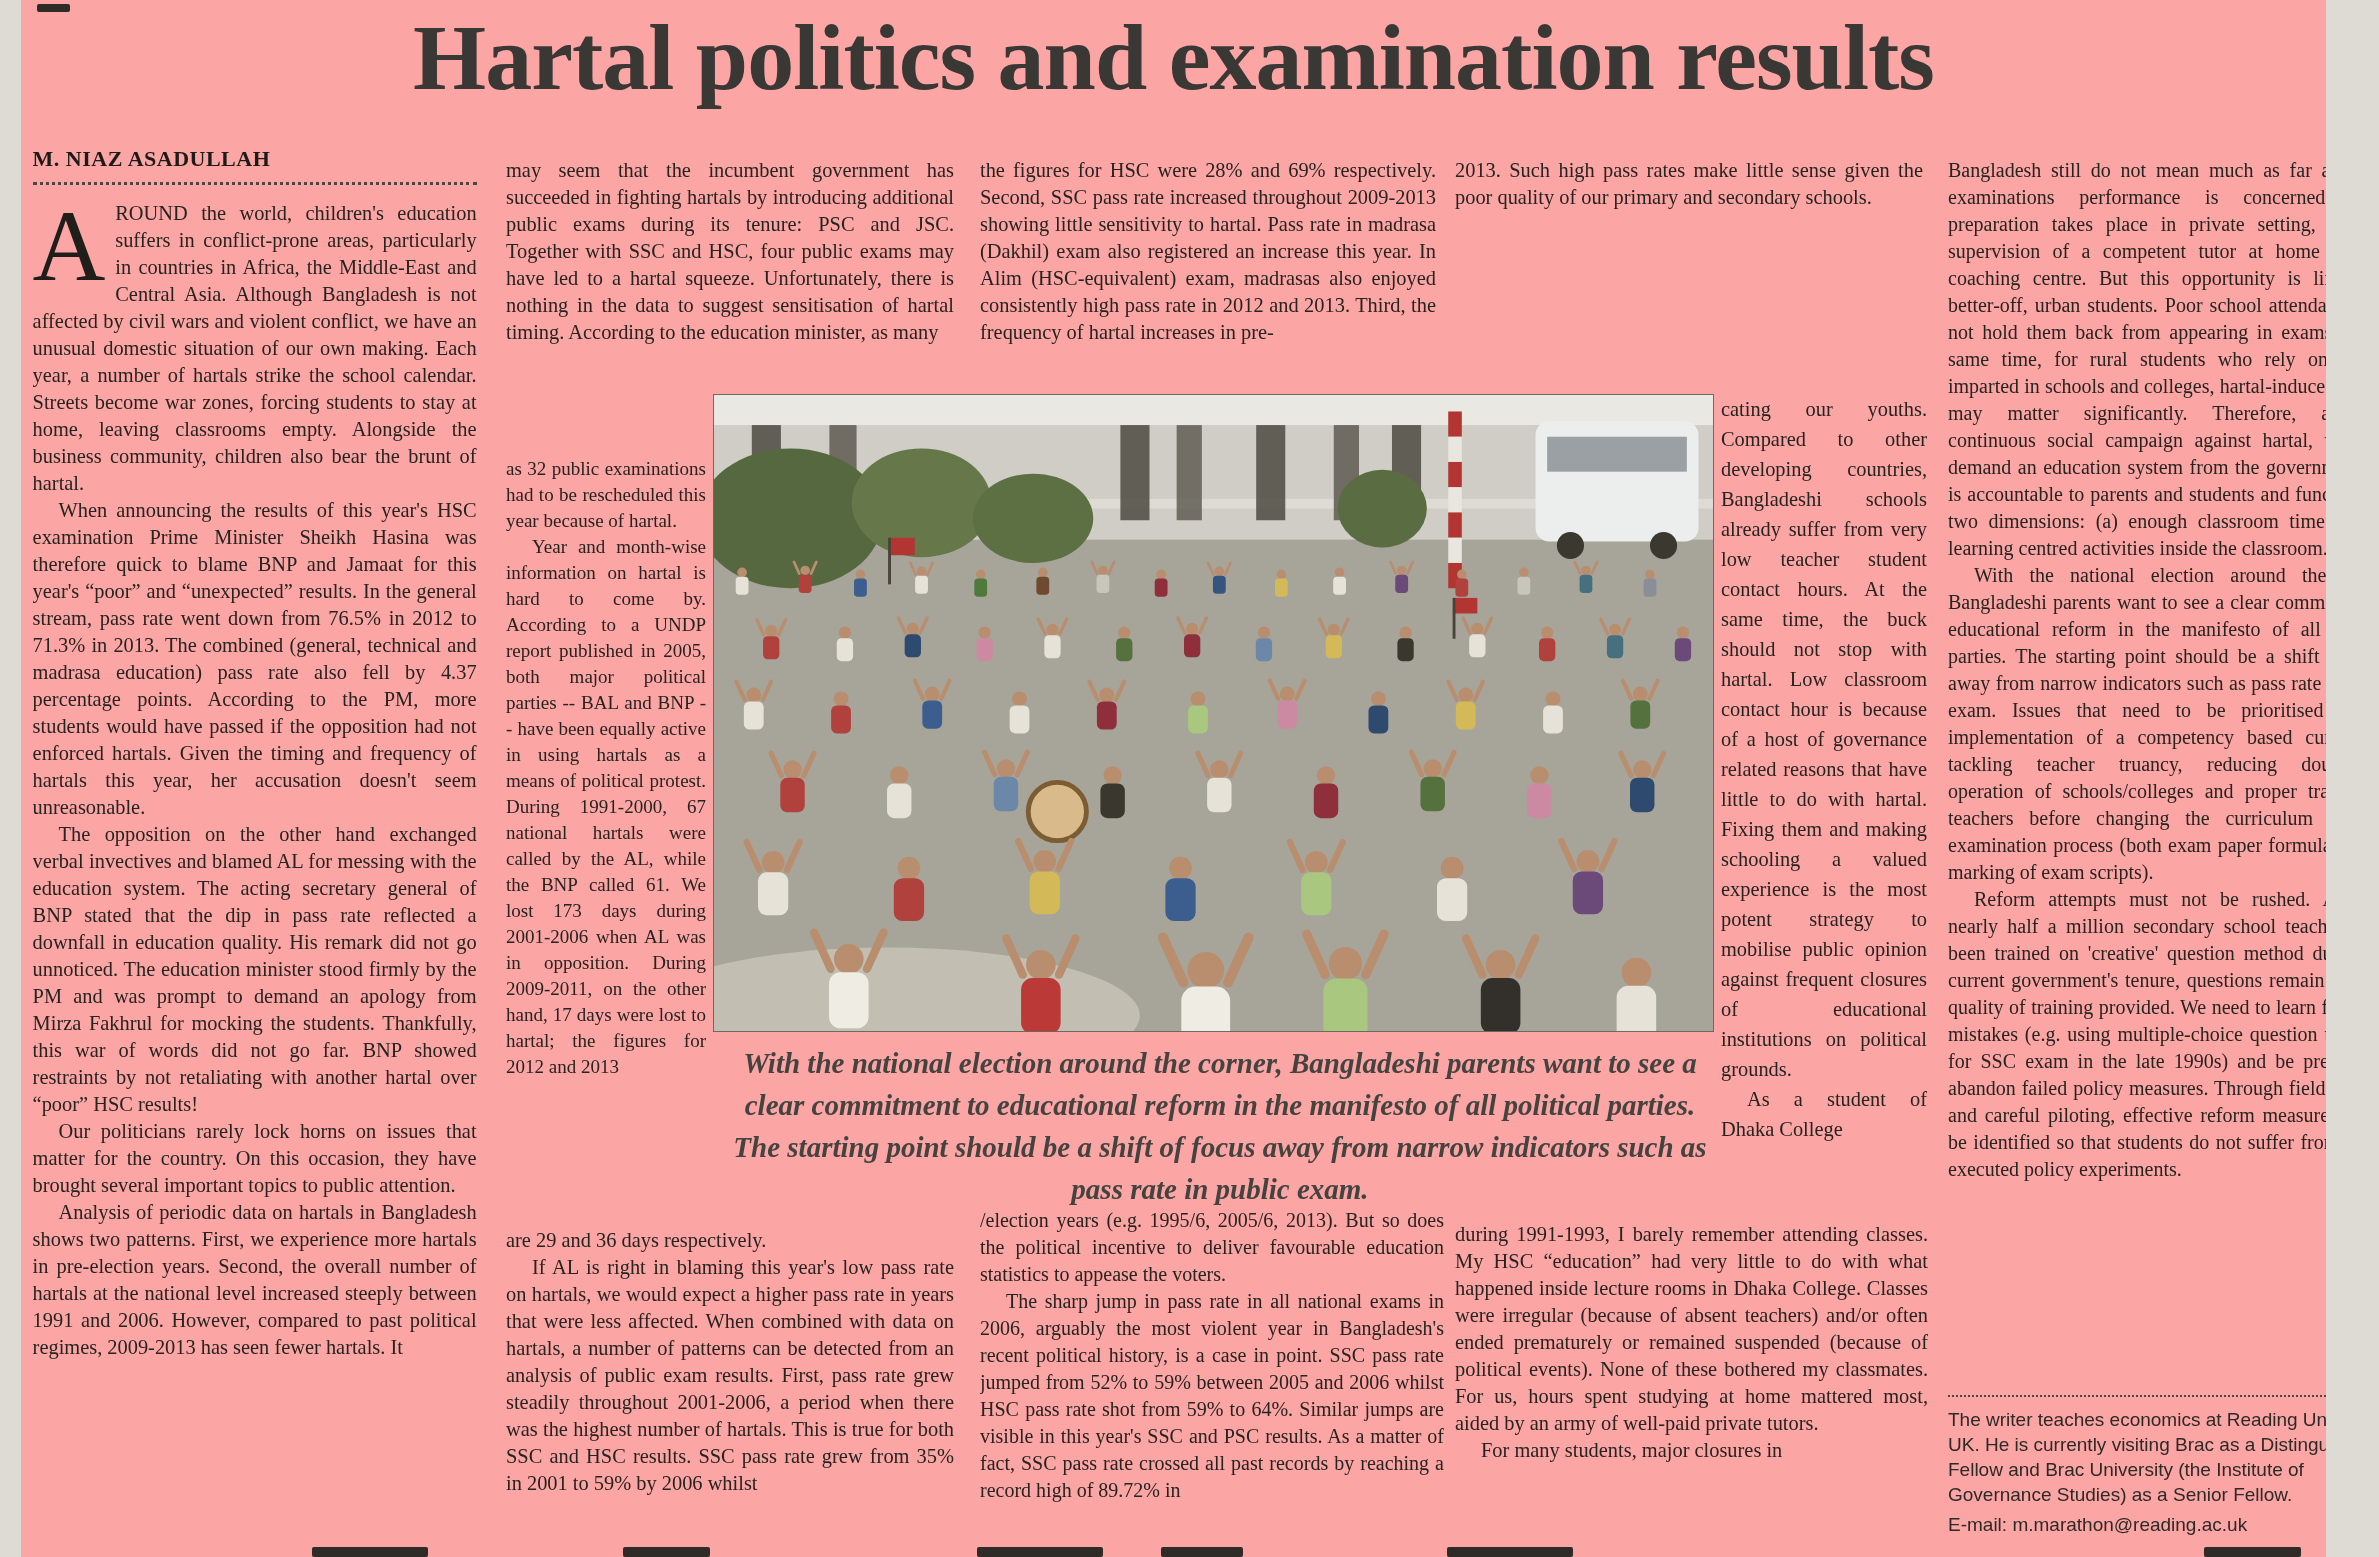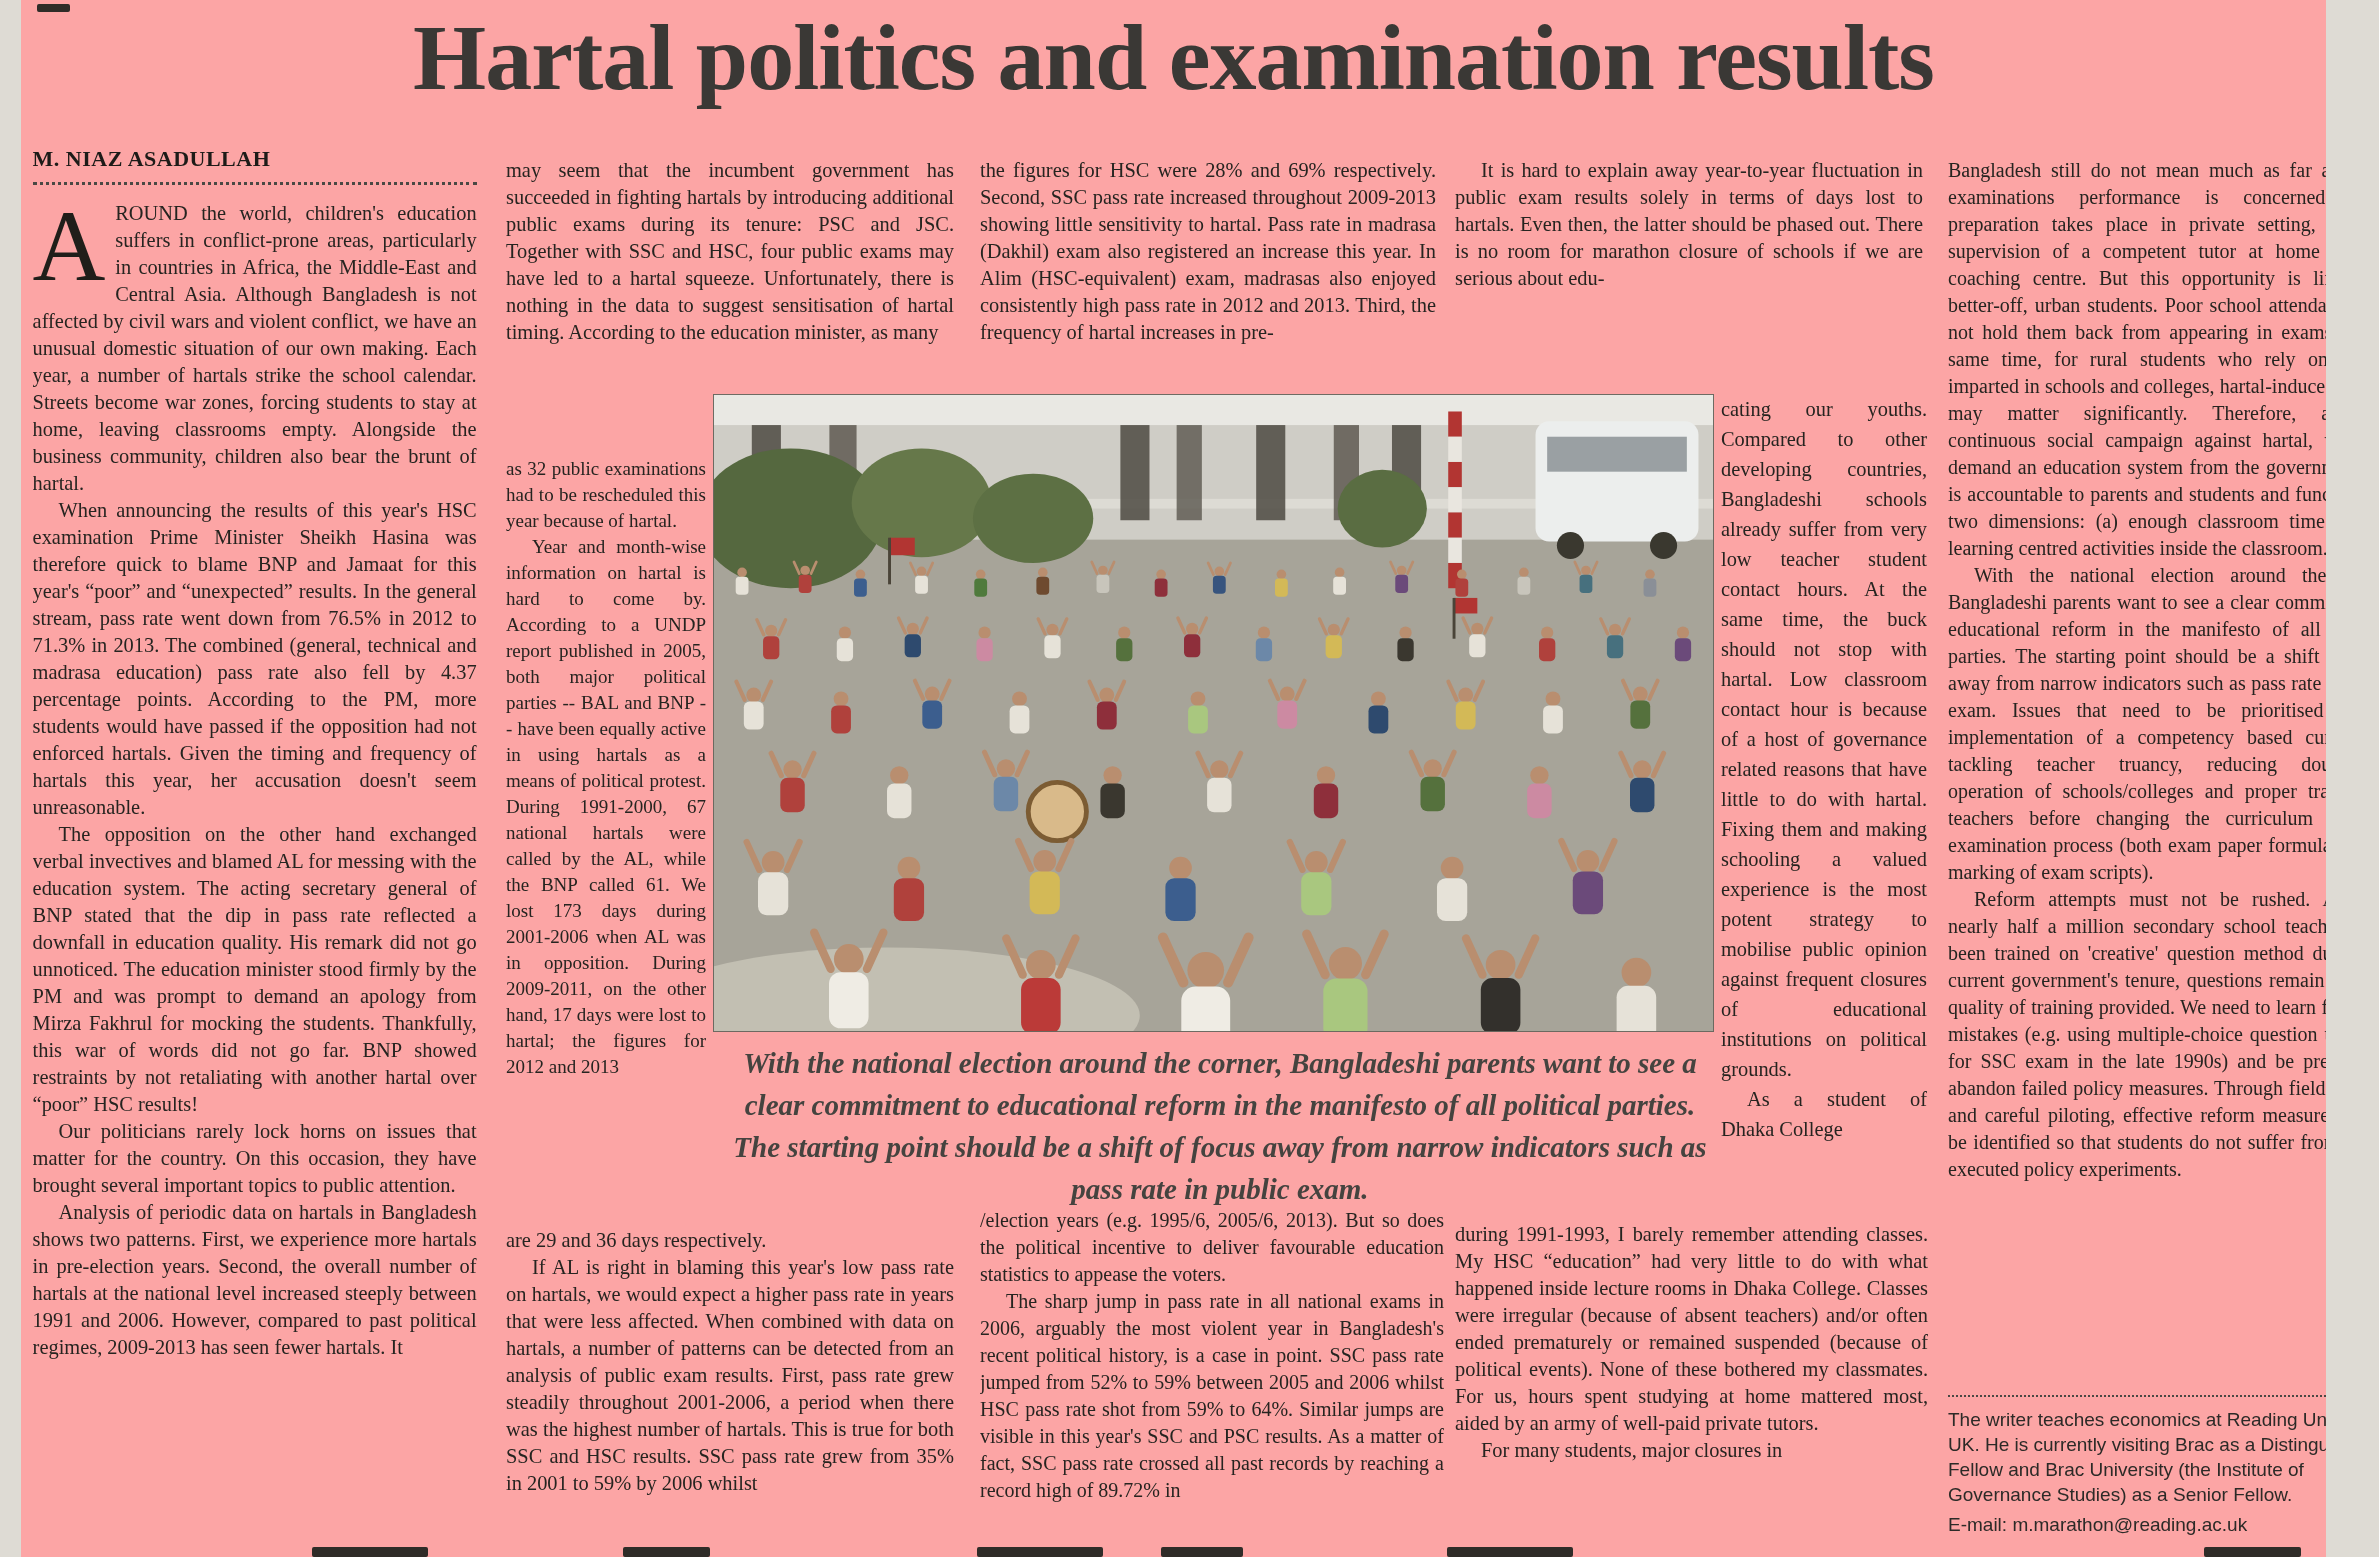--- a/index.html
+++ b/index.html
@@ -75,21 +75,21 @@
 
   <div class="col" id="c3a" style="left:959px;top:157px;width:456px;">
     <p>the figures for HSC were 28% and 69% respectively. Second, SSC pass rate increased throughout 2009-2013 showing little sensitivity to hartal. Pass rate in madrasa (Dakhil) exam also registered an increase this year. In Alim (HSC-equivalent) exam, madrasas also enjoyed consistently high pass rate in 2012 and 2013. Third, the frequency of hartal increases in pre-</p>
   </div>
   <div class="col" id="c3b" style="left:959px;top:1207px;width:464px;height:349px;overflow:hidden;">
     <p>/election years (e.g. 1995/6, 2005/6, 2013). But so does the political incentive to deliver favourable education statistics to appease the voters.</p>
     <p class="ind">The sharp jump in pass rate in all national exams in 2006, arguably the most violent year in Bangladesh's recent political history, is a case in point. SSC pass rate jumped from 52% to 59% between 2005 and 2006 whilst HSC pass rate shot from 59% to 64%. Similar jumps are visible in this year's SSC and PSC results. As a matter of fact, SSC pass rate crossed all past records by reaching a record high of 89.72% in</p>
   </div>
 
   <div class="col" id="c4a" style="left:1434px;top:157px;width:468px;">
-    <p class="ind">It is hard to explain away year-to-year fluctuation in public exam results solely in terms of days lost to hartals. Even then, the latter should be phased out. There is no room for marathon closure of schools if we are serious about edu-</p>
+    <p>2013. Such high pass rates make little sense given the poor quality of our primary and secondary schools.</p>
   </div>
   <div class="col" id="c4b" style="left:1700px;top:394px;width:206px;height:823px;overflow:hidden;">
     <p>cating our youths. Compared to other developing countries, Bangladeshi schools already suffer from very low teacher student contact hours. At the same time, the buck should not stop with hartal. Low classroom contact hour is because of a host of governance related reasons that have little to do with hartal. Fixing them and making schooling a valued experience is the most potent strategy to mobilise public opinion against frequent closures of educational institutions on political grounds.</p>
     <p class="ind">As a student of Dhaka College</p>
   </div>
   <div class="col" id="c4c" style="left:1434px;top:1221px;width:473px;height:334px;overflow:hidden;">
     <p>during 1991-1993, I barely remember attending classes. My HSC “education” had very little to do with what happened inside lecture rooms in Dhaka College. Classes were irregular (because of absent teachers) and/or often ended prematurely or remained suspended (because of political events). None of these bothered my classmates. For us, hours spent studying at home mattered most, aided by an army of well-paid private tutors.</p>
     <p class="ind">For many students, major closures in</p>
   </div>
 

